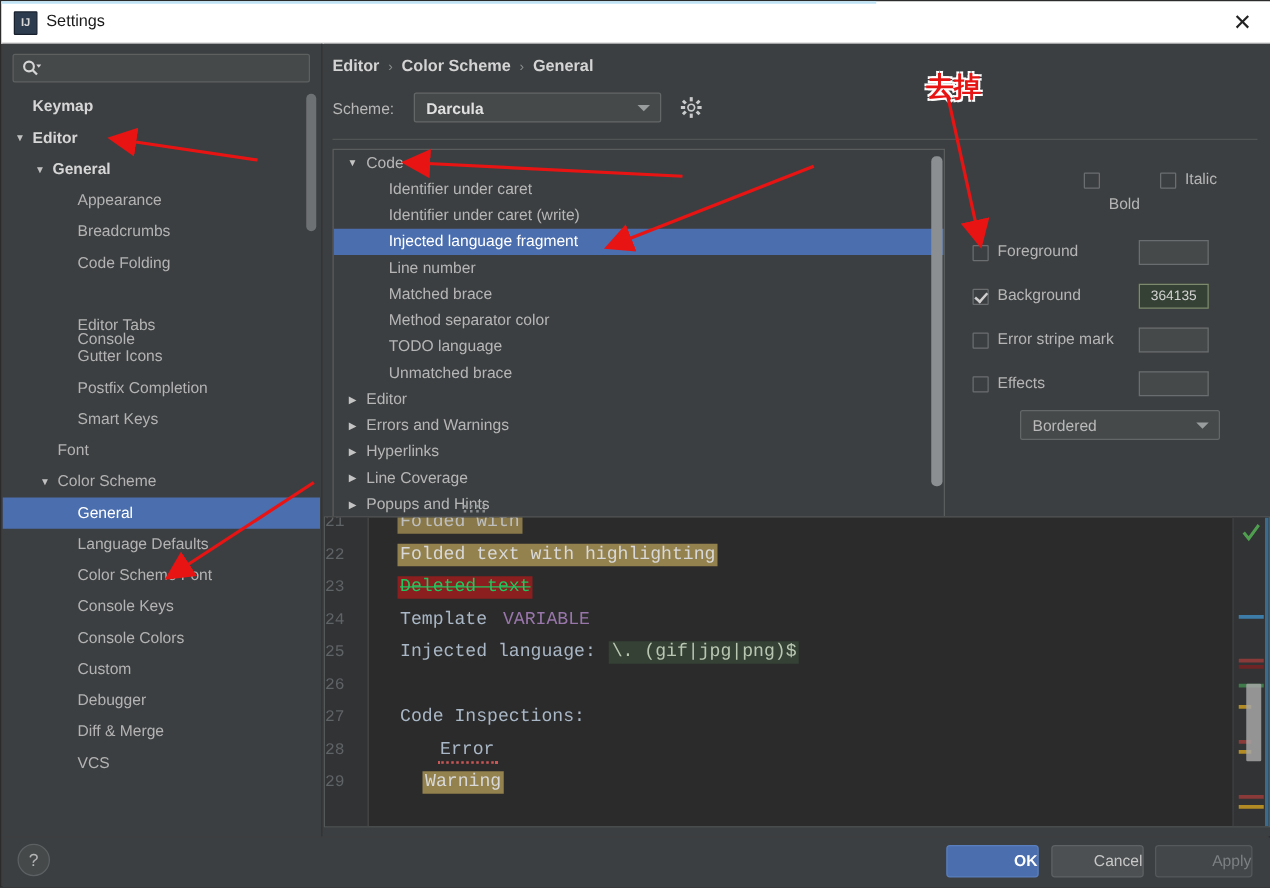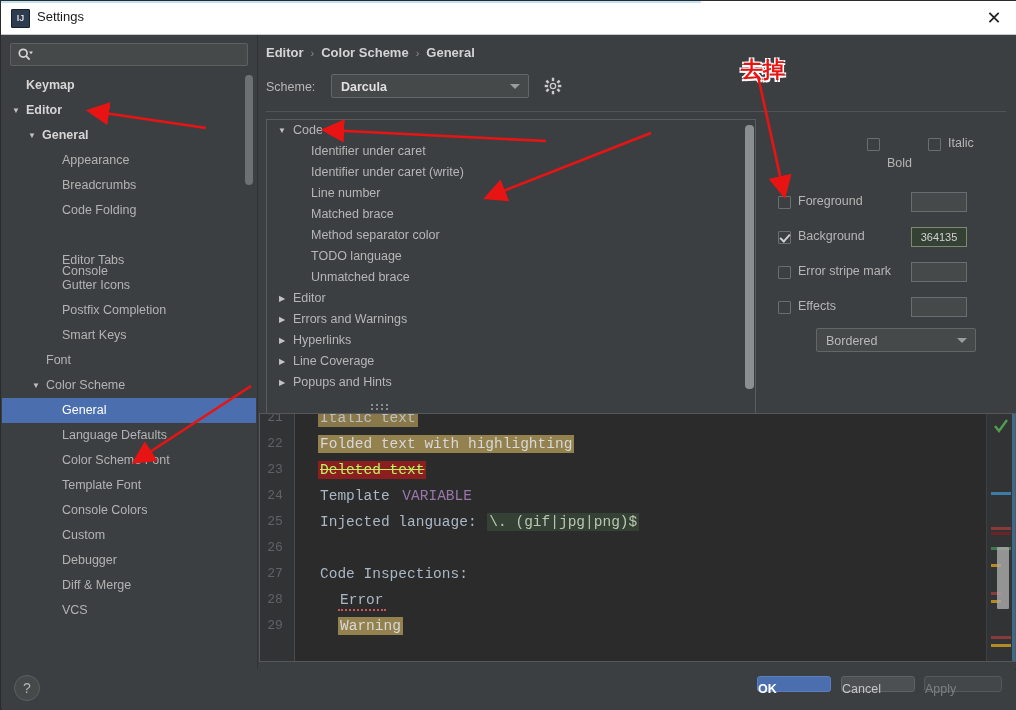--- a/index.html
+++ b/index.html
@@ -86,34 +86,34 @@
 
   
   .preview{position:absolute;left:258px;top:412px;width:757px;height:249px;background:#2b2b2b;
            border:1px solid #555858;box-sizing:border-box;overflow:hidden;}
   .grip{position:absolute;left:370px;top:403px;width:22px;height:6px;}
   .grip i{position:absolute;width:2px;height:2px;background:#8b8e90;}
   .gutter{position:absolute;left:0;top:0;width:34px;height:247px;background:#313335;}
   .gline{position:absolute;left:34px;top:0;width:1px;height:247px;background:#4b4b4b;}
   .code{position:absolute;left:36px;top:0;right:0;bottom:0;
         font-family:"Liberation Mono","DejaVu Sans Mono",monospace;font-size:14.5px;}
-  .ln{position:absolute;right:0;width:30px;text-align:center;color:#606366;font-size:13px;
+  .ln{position:absolute;right:0;width:30px;text-align:left;color:#606366;font-size:13px;
       font-family:"Liberation Mono","DejaVu Sans Mono",monospace;}
   .cl-row{position:absolute;left:0;height:26px;line-height:26px;white-space:pre;color:#a9b7c6;}
   .hl{padding:1px 2px;}
   .prev-sb{position:absolute;right:0;top:0;width:28px;height:247px;background:#313335;border-left:1px solid #3e4042;}
   .mark{position:absolute;right:4px;height:3px;width:20px;}
   .sbthumb{position:absolute;right:6px;top:133px;width:12px;height:62px;background:#a6a6a6;border-radius:1px;opacity:.85;}
   .ok-check{position:absolute;right:6px;top:4px;width:16px;height:16px;}
   .prev-right-edge{position:absolute;right:0;top:0;width:3px;height:247px;background:#3c6a8a;}
 
   
   .footer{position:absolute;left:1px;top:669px;width:1014px;height:40px;background:#3c3f41;}
-  .btn{position:absolute;height:16px;border-radius:3px;font-size:12.5px;cursor:pointer;
-       box-sizing:border-box;text-align:left;line-height:24px;}
+  .btn{position:absolute;height:26px;border-radius:3px;font-size:12.5px;cursor:pointer;
+       box-sizing:border-box;text-align:right;line-height:24px;}
   #ok-button{left:755px;top:6px;width:74px;background:#4b6eaf;border:1px solid #5a7fbf;color:#ffffff;font-weight:bold;}
   #cancel-button{left:839px;top:6px;width:74px;background:#4c5052;border:1px solid #5e6264;color:#c6c6c6;}
   #apply-button{left:922px;top:6px;width:78px;background:#43474a;border:1px solid #55595b;color:#7d8082;}
   .help-btn{position:absolute;left:13px;top:674px;width:26px;height:26px;border-radius:50%;
             background:#45494a;border:1px solid #5d6062;color:#b5b5b5;font-size:14px;
             line-height:24px;text-align:center;cursor:pointer;box-sizing:border-box;}
   .anno-text{position:absolute;left:740px;top:54px;font-size:22px;font-weight:bold;color:#e81414;
              font-family:"DejaVu Sans",sans-serif;
              text-shadow:-1.5px -1.5px 0 #fff,1.5px -1.5px 0 #fff,-1.5px 1.5px 0 #fff,1.5px 1.5px 0 #fff;}
   svg.overlay{position:absolute;left:0;top:0;width:1016px;height:710px;pointer-events:none;}
@@ -187,21 +187,21 @@
         <div class="trow sel">
           <span class="lbl" style="left: 60px;">General</span>
         </div>
         <div class="trow">
           <span class="lbl" style="left: 60px;">Language Defaults</span>
         </div>
         <div class="trow">
           <span class="lbl" style="left: 60px;">Color Scheme Font</span>
         </div>
         <div class="trow">
-          <span class="lbl" style="left: 60px;">Template Font</span>
+          <span class="lbl" style="left: 60px;">Console Keys</span>
         </div>
         <div class="trow">
           <span class="lbl" style="left: 60px;">Console Colors</span>
         </div>
         <div class="trow">
           <span class="lbl" style="left: 60px;">Custom</span>
         </div>
         <div class="trow">
           <span class="lbl" style="left: 60px;">Debugger</span>
         </div>
@@ -250,20 +250,23 @@
           <div class="crow">
             <span class="ca" style="left: 8px;">▼</span>
             <span class="cl" style="left: 26px;">Code</span>
           </div>
           <div class="crow">
             <span class="cl" style="left: 44px;">Identifier under caret</span>
           </div>
           <div class="crow">
             <span class="cl" style="left: 44px;">Identifier under caret (write)</span>
           </div>
+          <div class="crow sel">
+            <span class="cl" style="left: 44px;">Injected language fragment</span>
+          </div>
           <div class="crow">
             <span class="cl" style="left: 44px;">Line number</span>
           </div>
           <div class="crow">
             <span class="cl" style="left: 44px;">Matched brace</span>
           </div>
           <div class="crow">
             <span class="cl" style="left: 44px;">Method separator color</span>
           </div>
           <div class="crow">
@@ -336,35 +339,35 @@
       <i style="left:5px;top:4px"></i>
       <i style="left:10px;top:4px"></i>
       <i style="left:15px;top:4px"></i>
   </div>
 
   <div class="preview">
     <div class="gutter"></div>
     <div class="gline"></div>
     <div class="code" id="preview-code">
         <div class="ln" style="top: -9px; left: -36px; line-height: 26px;">21</div>
-        <div class="cl-row" style="top: -9px; left: 22px;"><span class="hl" style="background:#93814e;color:#cfcfcf;opacity:.9">Italic text</span></div>
+        <div class="cl-row" style="top: -9px; left: 22px;"><span class="hl" style="background:#93814e;color:#cfcfcf;opacity:.9">Folded with</span></div>
         <div class="ln" style="top: 17px; left: -36px; line-height: 26px;">22</div>
         <div class="cl-row" style="top: 17px; left: 22px;"><span class="hl" style="background:#93814e;color:#d8d8d8">Folded text with highlighting</span></div>
         <div class="ln" style="top: 43px; left: -36px; line-height: 26px;">23</div>
-        <div class="cl-row" style="top: 43px; left: 22px;"><span class="hl" style="background:#8b1e1e;color:#bef264;text-decoration:line-through">Deleted text</span></div>
+        <div class="cl-row" style="top: 43px; left: 22px;"><span class="hl" style="background:#8b1e1e;color:#22c55e;text-decoration:line-through">Deleted text</span></div>
         <div class="ln" style="top: 69px; left: -36px; line-height: 26px;">24</div>
         <div class="cl-row" style="top: 69px; left: 22px;"><span class="hl">Template </span><span class="hl" style="color:#9876aa">VARIABLE</span></div>
         <div class="ln" style="top: 95px; left: -36px; line-height: 26px;">25</div>
         <div class="cl-row" style="top: 95px; left: 22px;"><span class="hl">Injected language: </span><span class="hl" style="background:#364135;color:#b9c7b2">\. (gif|jpg|png)$</span></div>
         <div class="ln" style="top: 121px; left: -36px; line-height: 26px;">26</div>
         <div class="cl-row" style="top: 121px; left: 22px;"><span class="hl"></span></div>
         <div class="ln" style="top: 147px; left: -36px; line-height: 26px;">27</div>
         <div class="cl-row" style="top: 147px; left: 22px;"><span class="hl">Code Inspections:</span></div>
         <div class="ln" style="top: 173px; left: -36px; line-height: 26px;">28</div>
-        <div class="cl-row" style="top: 173px; left: 42px;"><span class="hl" style="border-bottom:2px dotted #cc5555;padding-bottom:1px">Error</span></div>
+        <div class="cl-row" style="top: 173px; left: 54px;"><span class="hl" style="border-bottom:2px dotted #cc5555;padding-bottom:1px">Error</span></div>
         <div class="ln" style="top: 199px; left: -36px; line-height: 26px;">29</div>
         <div class="cl-row" style="top: 199px; left: 42px;"><span class="hl" style="background:#93814e;color:#d8d8d8">Warning</span></div>
       </div>
     <div class="prev-sb">
       <span class="ok-check">
         <svg width="16" height="16" viewBox="0 0 16 16">
           <polyline points="2,8 6,13 14,2" fill="none" stroke="#4f9e4f" stroke-width="2.4"></polyline>
         </svg>
       </span>
       <div class="mark" style="top:78px;background:#3d7ca8;"></div>

